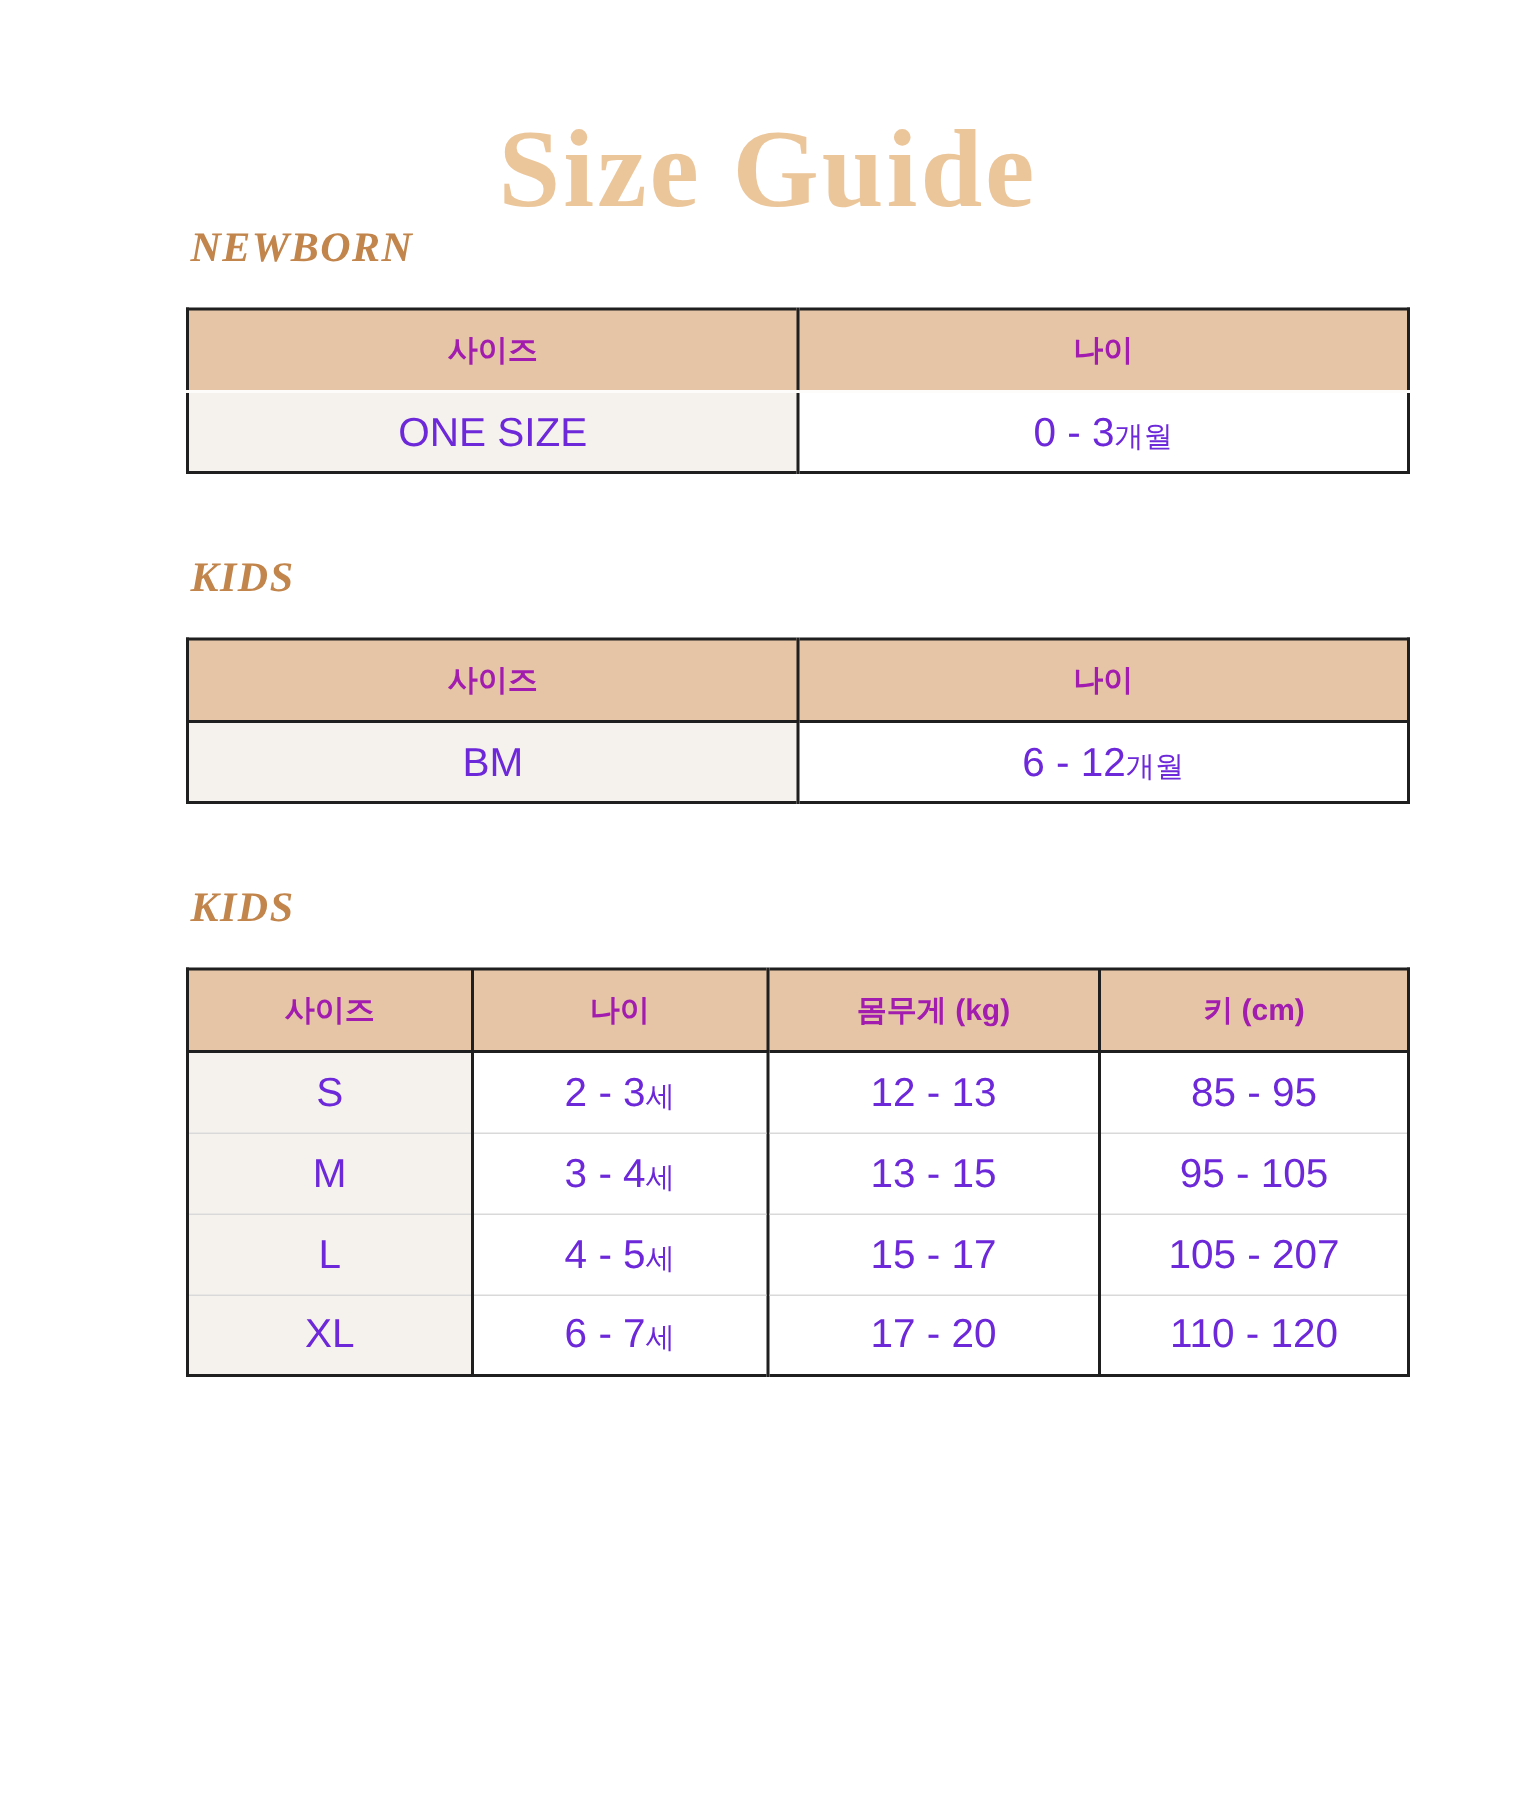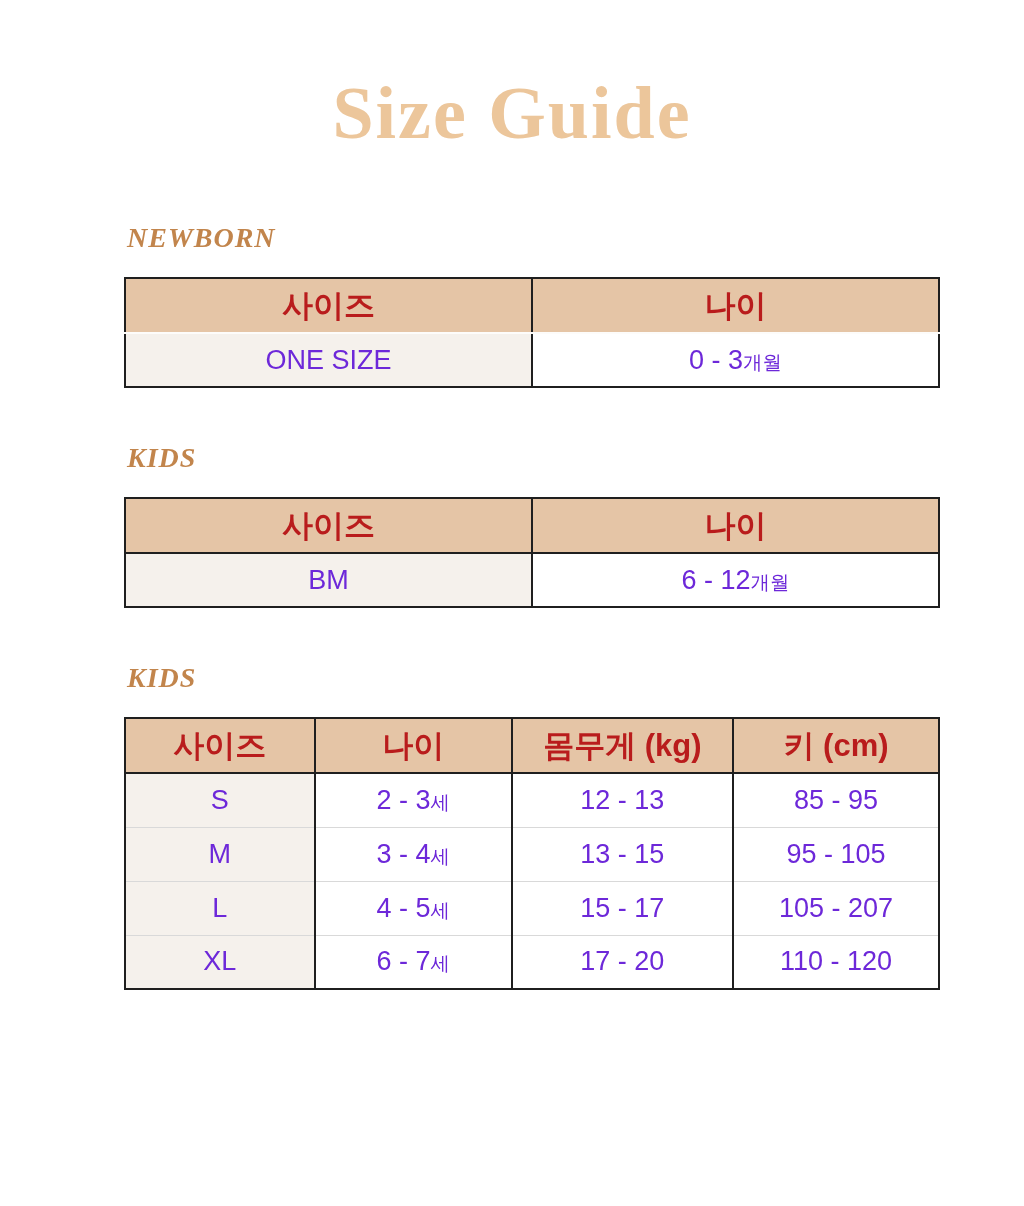--- a/index.html
+++ b/index.html
@@ -19,21 +19,20 @@
 
   .page-title {
     font-family: "Liberation Serif", "DejaVu Serif", serif;
     font-weight: bold;
     font-size: 74px;
     line-height: 1;
     text-align: center;
     color: #ecc69b;
     letter-spacing: 2px;
     margin-top: 14px;
-    margin-bottom: 72px;
   }
 
   .size-section { margin-bottom: 54px; margin-left: 40px; }
   .size-section:last-child { margin-bottom: 0; }
 
   .section-heading {
     font-family: "Liberation Serif", "DejaVu Serif", serif;
     font-weight: bold;
     font-style: italic;
     font-size: 28px;
@@ -45,23 +44,23 @@
 
   table.size-table {
     width: 100%;
     border-collapse: collapse;
     table-layout: fixed;
     border: 2px solid #1f1f1f;
   }
 
   table.size-table th {
     background: #e5c5a6;
-    color: #b91c1c;
+    color: #a21caf;
     font-weight: bold;
-    font-size: 31px;
+    font-size: 20px;
     height: 55px;
     text-align: center;
     vertical-align: middle;
     border-left: 2px solid #1f1f1f;
     border-bottom: 2px solid #1f1f1f;
   }
   table.size-table th:first-child { border-left: none; }
 
   
   table.size-table.light-head th { border-bottom: 2px solid #fdfcfa; }

